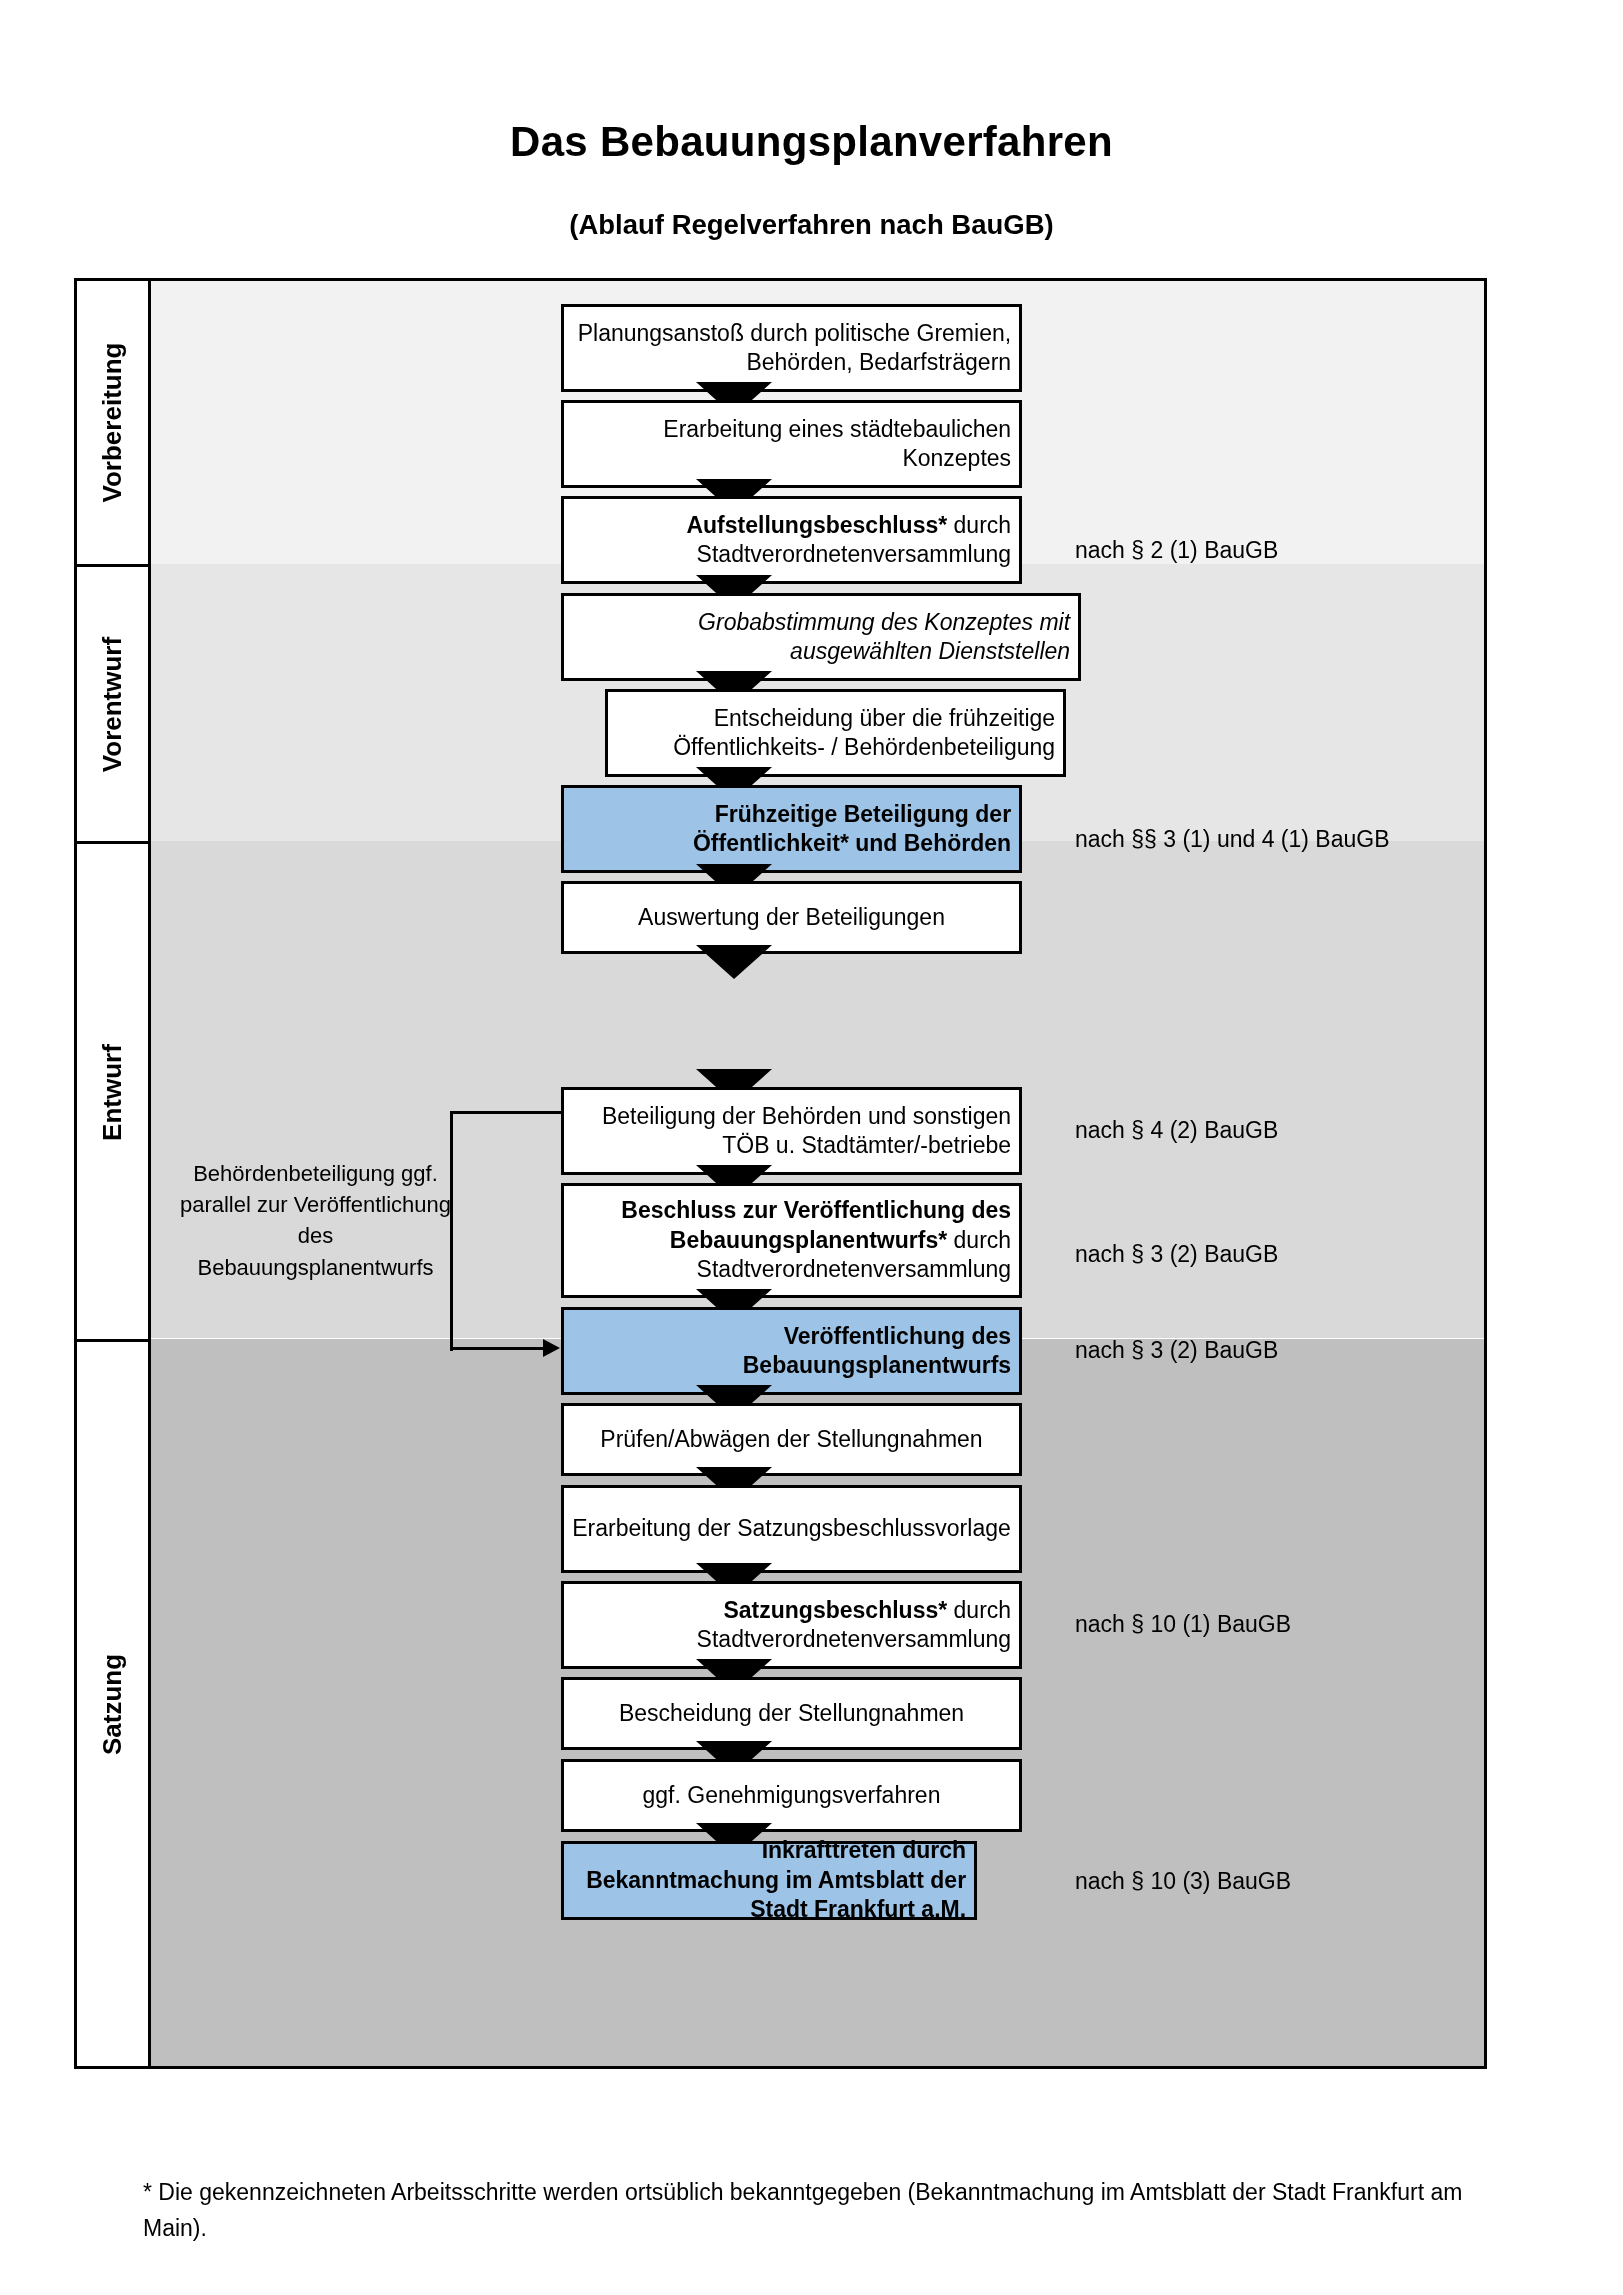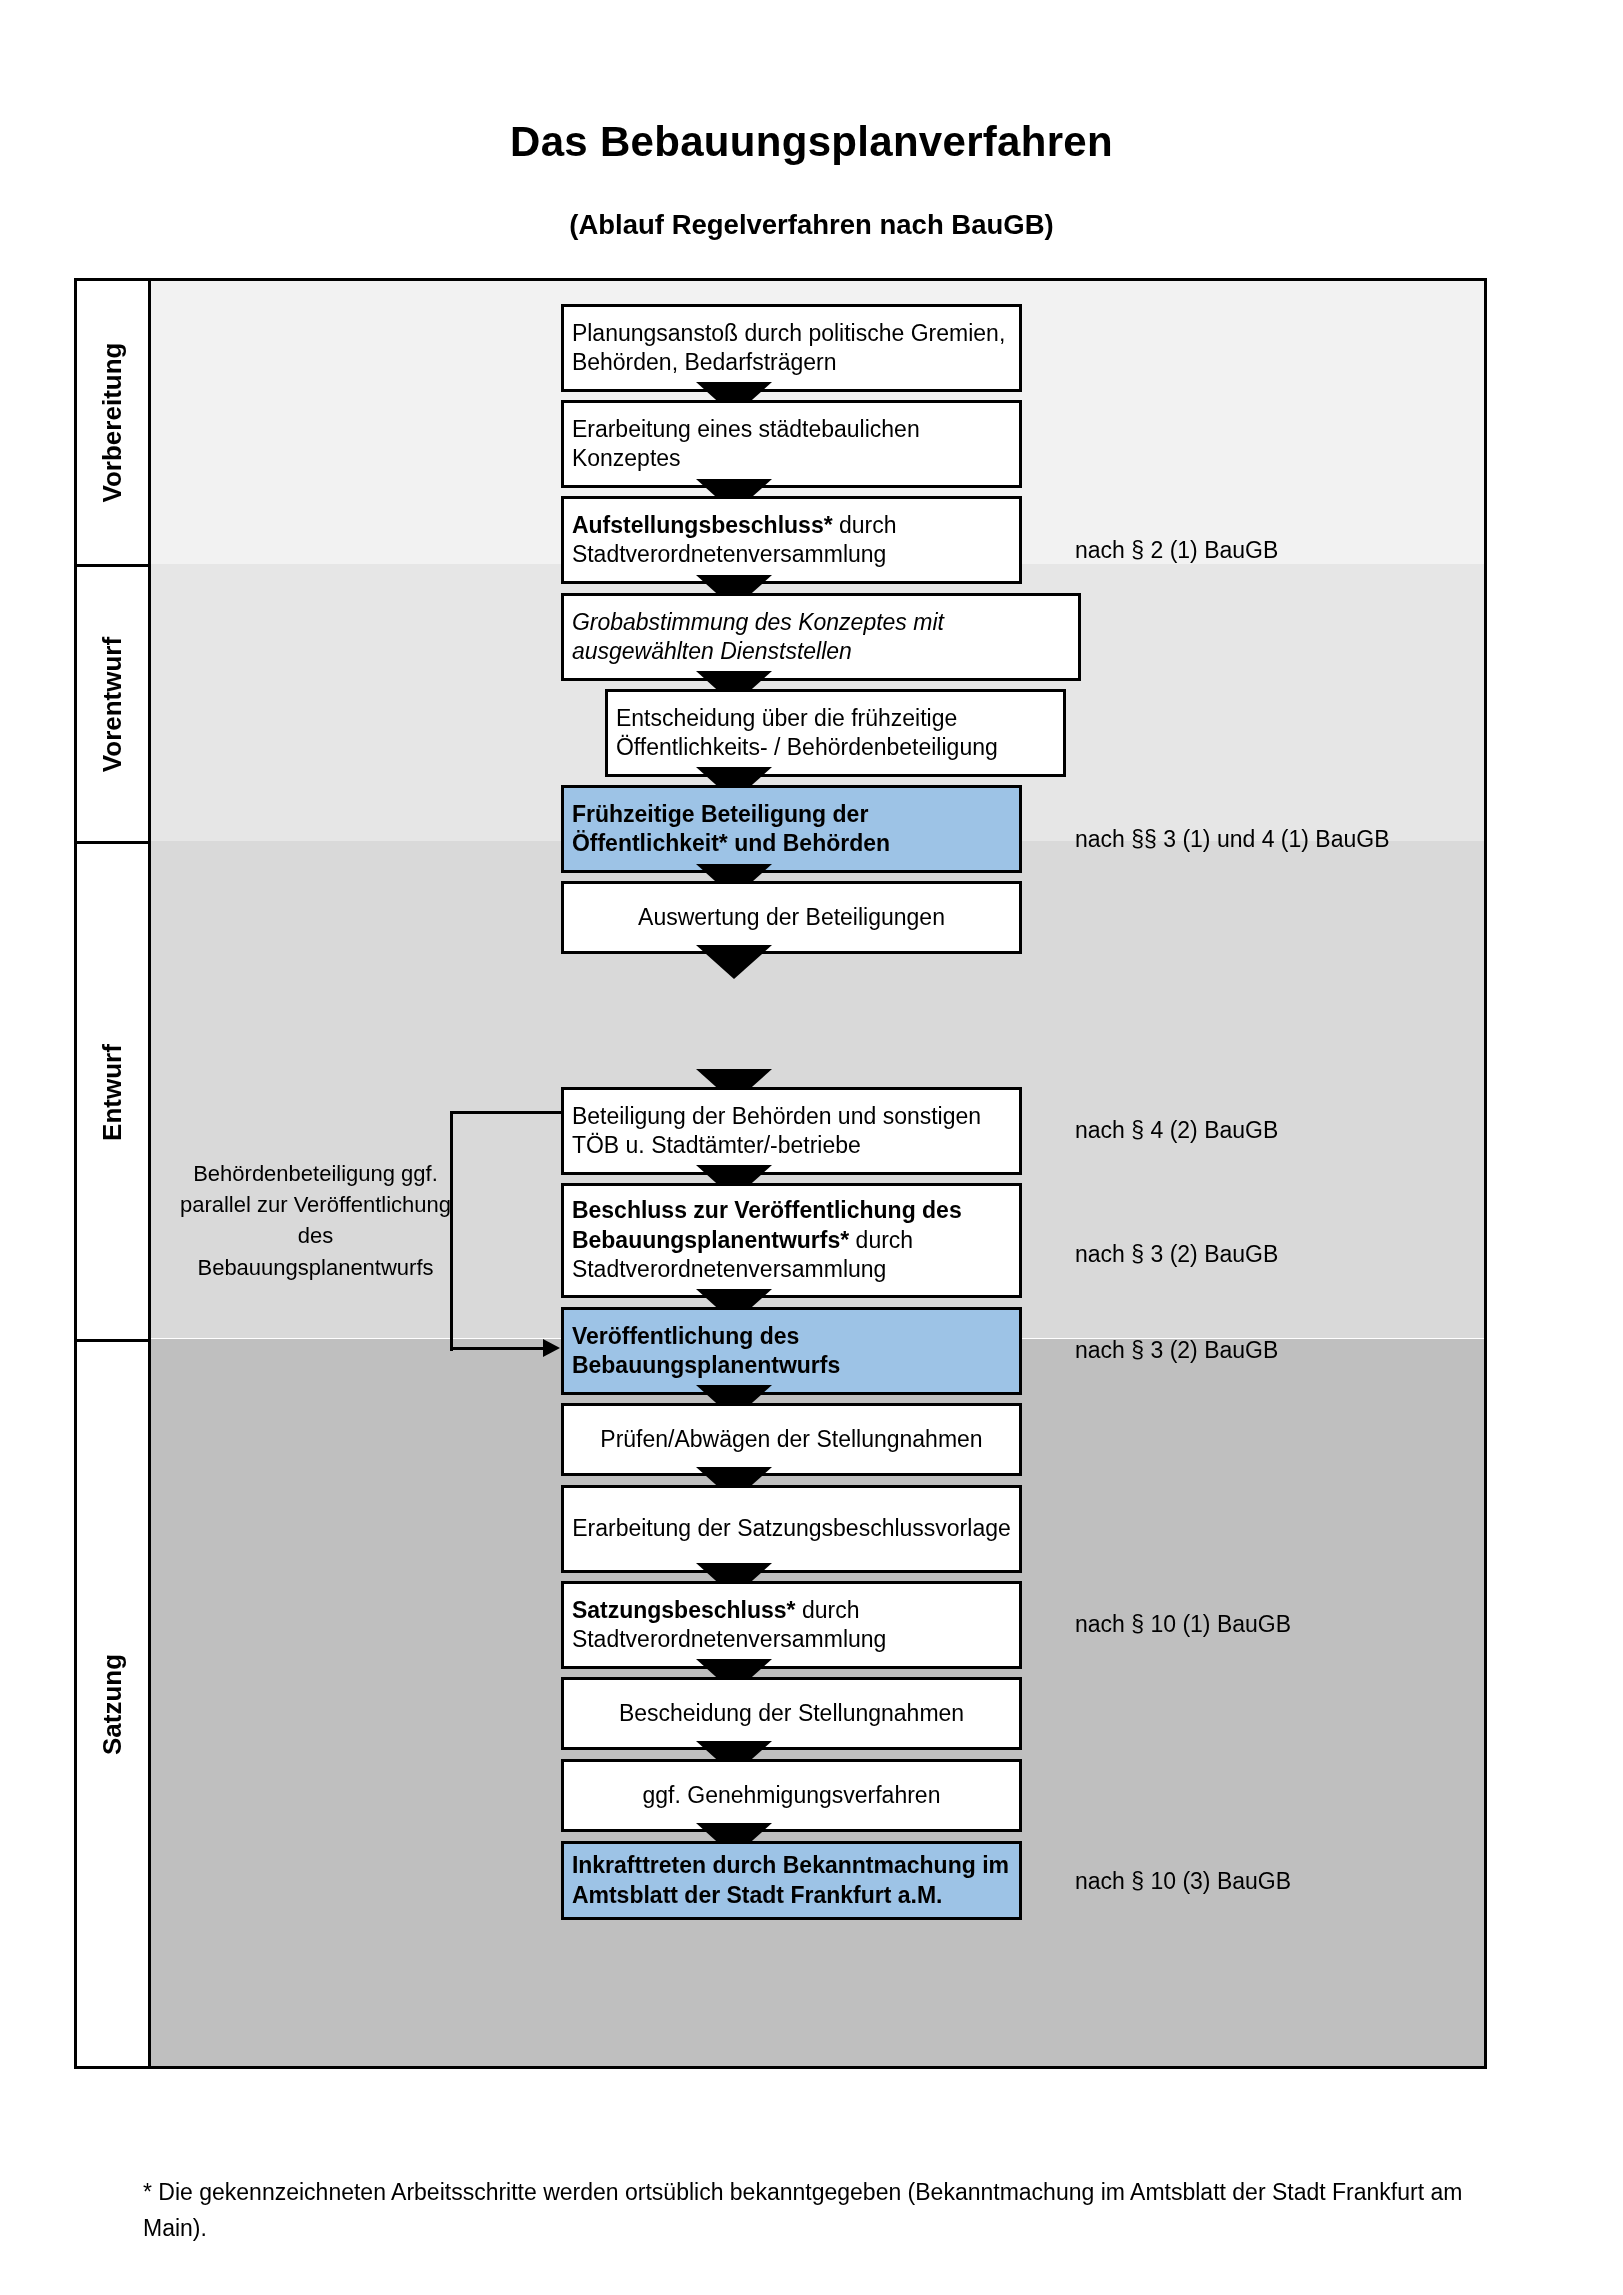--- a/index.html
+++ b/index.html
@@ -78,21 +78,21 @@
 
   
   .node {
     position: absolute;
     box-sizing: border-box;
     border: 3.3px solid #000;
     background: #ffffff;
     display: flex;
     align-items: center;
     justify-content: center;
-    text-align: left;
+    text-align: right;
     font-size: 23px;
     line-height: 1.28;
     padding: 2.6px 7.9px;
   }
   .node.blue { background: #9dc3e6; font-weight: bold; }
   .node .b { font-weight: bold; }
 
   
   .arrow {
     position: absolute;
@@ -248,21 +248,21 @@
   <div class="node" style="left:484px; top:1396px; width:461px; height:73px;">
     <span>Bescheidung der Stellungnahmen</span>
   </div>
   <div class="arrow" style="left:619px; top:1460px; border-top-width:34px;"></div>
 
   <div class="node" style="left:484px; top:1478px; width:461px; height:73px;">
     <span>ggf. Genehmigungsverfahren</span>
   </div>
   <div class="arrow" style="left:619px; top:1542px; border-top-width:34px;"></div>
 
-  <div class="node blue" style="left:484px; top:1560px; width:461px; height:79px;">
+  <div class="node blue" style="left:484px; top:1560px; width:416px; height:79px;">
     <span>
       <b class="b">Inkrafttreten</b><span> durch Bekanntmachung im Amtsblatt der Stadt Frankfurt a.M.</span>
     </span>
   </div>
 
   <div class="thin-line" style="left:373px; top:830px; width:111px; height:3.3px;"></div>
   <div class="thin-line" style="left:373px; top:830px; width:3.3px;   height:240px;"></div>
   <div class="thin-line" style="left:373px; top:1066px; width:95px; height:3.3px;"></div>
   <div class="thin-arrowhead" style="left:466px; top:1058px;"></div>
 

